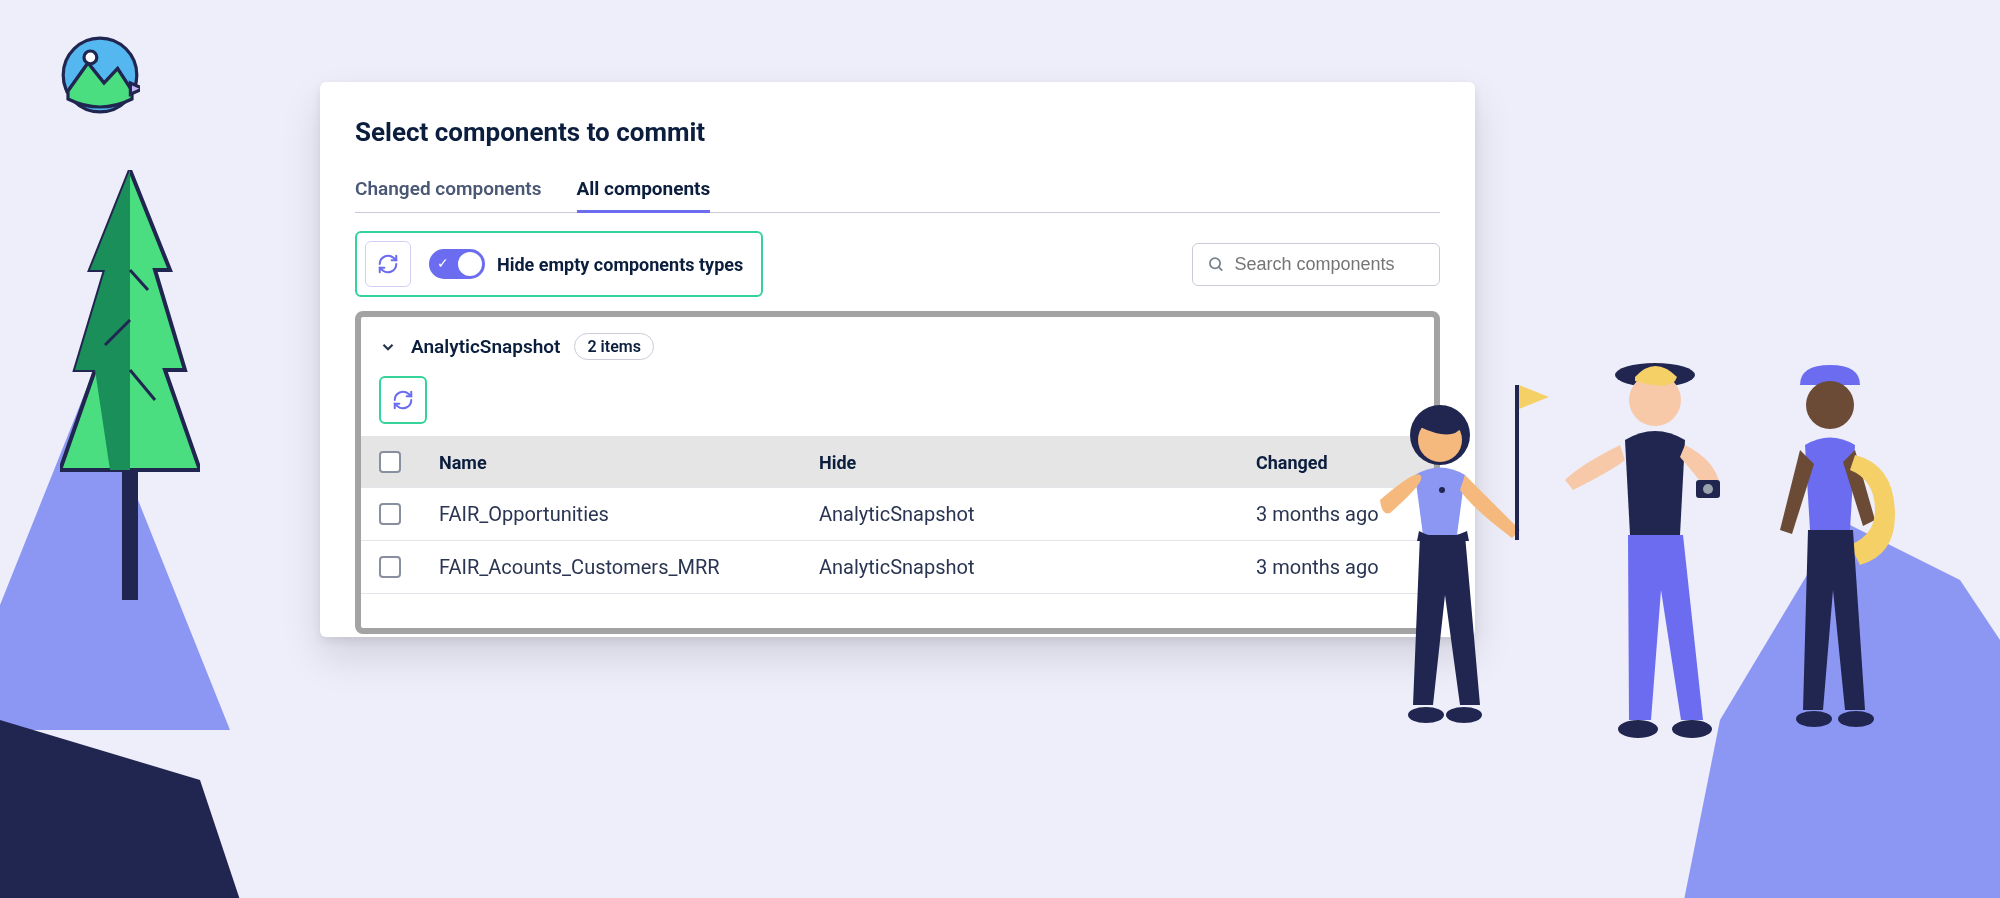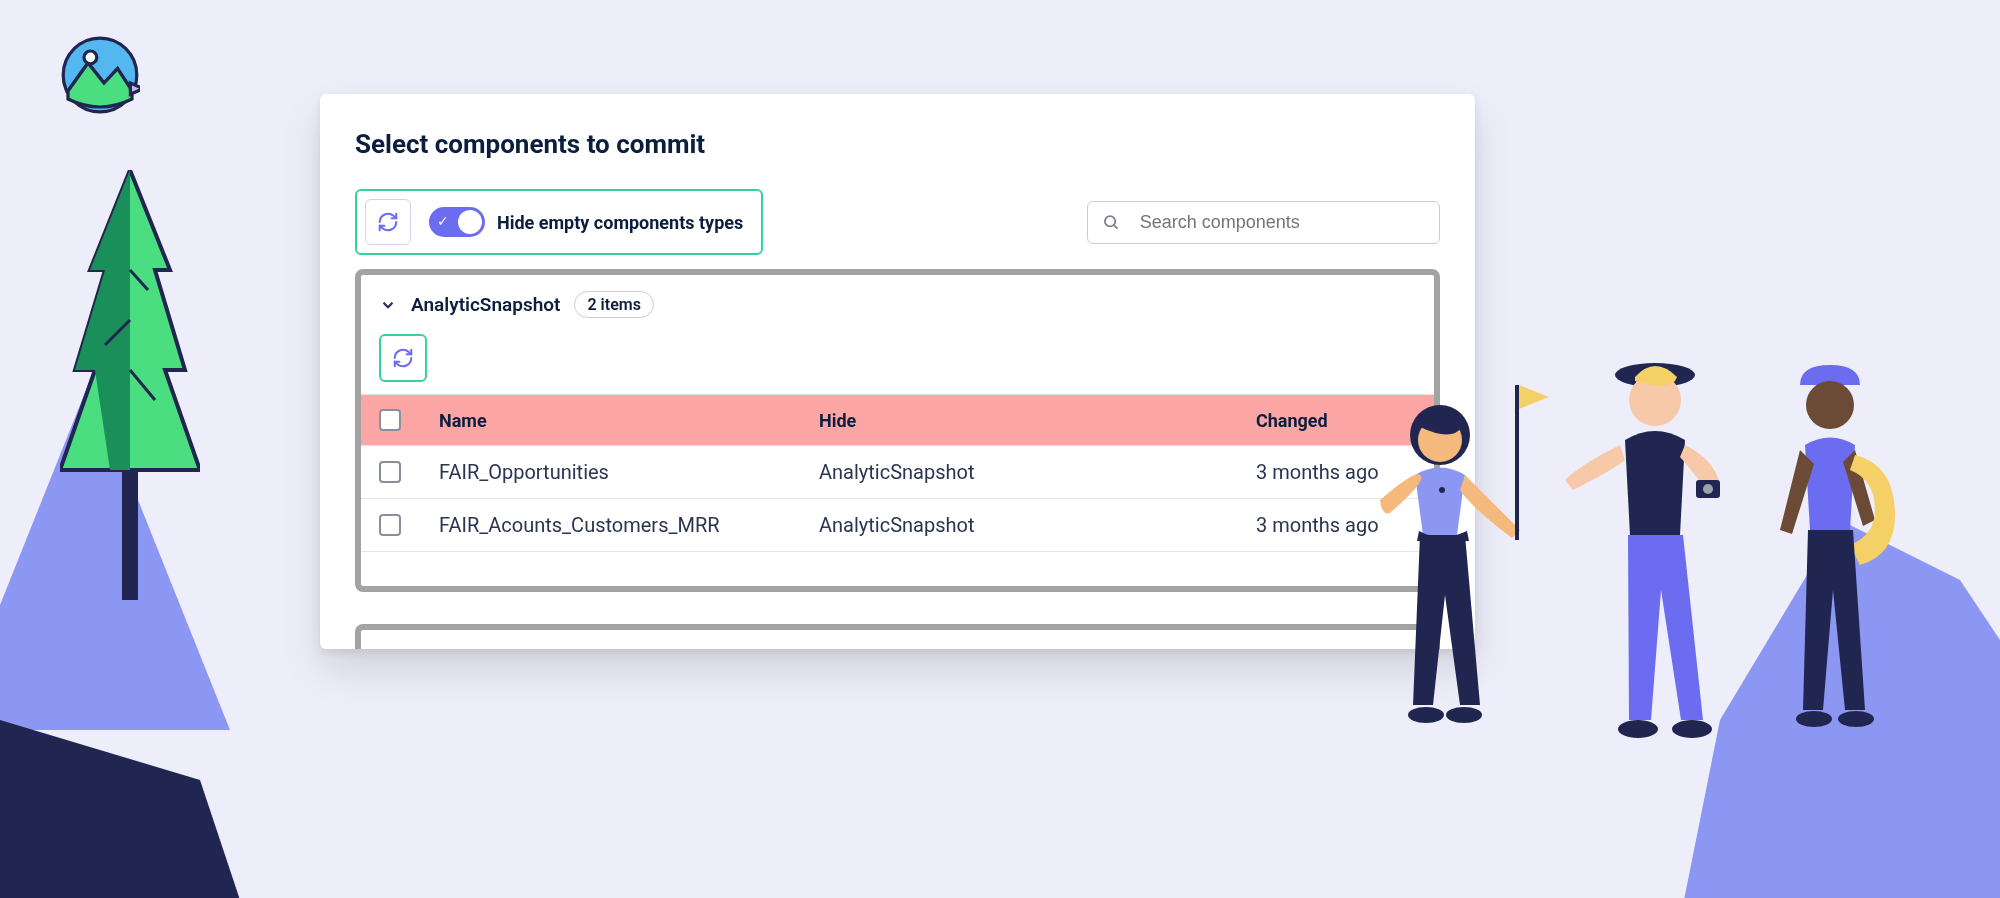--- a/index.html
+++ b/index.html
@@ -45,21 +45,21 @@
   
   .tree {
     position: absolute;
     left: 60px; top: 170px;
     width: 140px; height: 430px;
   }
 
   
   .panel {
     position: absolute;
-    left: 320px; top: 94px;
+    left: 320px; top: 82px;
     width: 1155px; height: 555px;
     background: #fff;
     border-radius: 6px;
     box-shadow: 0 20px 40px rgba(0,0,0,0.12), 0 4px 10px rgba(0,0,0,0.08);
     padding: 35px 35px 0 35px;
     overflow: hidden;
   }
   .panel-title {
     font-size: 26px;
     font-weight: 700;
@@ -141,22 +141,22 @@
   .toggle-label {
     font-size: 18px;
     font-weight: 700;
     color: #0c1e3e;
   }
   .search-box {
     display: flex; 
     border: 1px solid #c9ccd6;
     border-radius: 6px;
     padding: 10px 14px;
-    width: 353px;
-    gap: 20px;
+    width: 248px;
+    gap: 10px;
   }
   .search-box input {
     border: none;
     outline: none;
     font-size: 18px;
     width: 100%;
     color: #7a808d;
   }
   .search-icon { color: #7a808d; }
 
@@ -188,21 +188,21 @@
     margin: 0 0 12px 18px;
     width: 48px; height: 48px;
     border: 2px solid #34d399;
     border-radius: 6px;
     display: flex; align-items: center; justify-content: center;
     background: #fff;
     cursor: pointer;
   }
   .table-head {
     display: flex;
-    background: #fca5a5;
+    background: #e5e5e5;
     border-top: 1px solid #e3e5eb;
     border-bottom: 1px solid #e3e5eb;
     padding: 14px 18px;
     font-size: 18px;
     font-weight: 700;
     color: #0c1e3e;
     align-items: center;
   }
   .col-check { width: 60px; display:flex; align-items:center; }
   .col-name { width: 380px; }
@@ -251,20 +251,24 @@
   <path d="M70 0 L70 300 L50 300 L35 200 L15 200 L45 100 L30 100 Z" fill="#1a8f5a"></path>
   <rect x="62" y="300" width="16" height="130" fill="#20264f"></rect>
   <line x1="70" y1="150" x2="45" y2="175" stroke="#20264f" stroke-width="3"></line>
   <line x1="70" y1="200" x2="95" y2="230" stroke="#20264f" stroke-width="3"></line>
   <line x1="70" y1="100" x2="88" y2="120" stroke="#20264f" stroke-width="3"></line>
 </svg>
 
 <div class="panel">
   <h1 class="panel-title">Select components to commit</h1>
 
+  <div class="tabs">
+    <div class="tab">Changed components</div>
+    <div class="tab active">All components</div>
+  </div>
 
   <div class="toolbar-row">
     <div class="toolbar-left">
       <div class="refresh-btn">
         <svg width="22" height="22" viewBox="0 0 24 24" fill="none" stroke="#6b6cf0" stroke-width="2.2" stroke-linecap="round">
           <path d="M3 12a9 9 0 0 1 15-6.7L21 8"></path>
           <path d="M21 3v5h-5"></path>
           <path d="M21 12a9 9 0 0 1-15 6.7L3 16"></path>
           <path d="M3 21v-5h5"></path>
         </svg>

